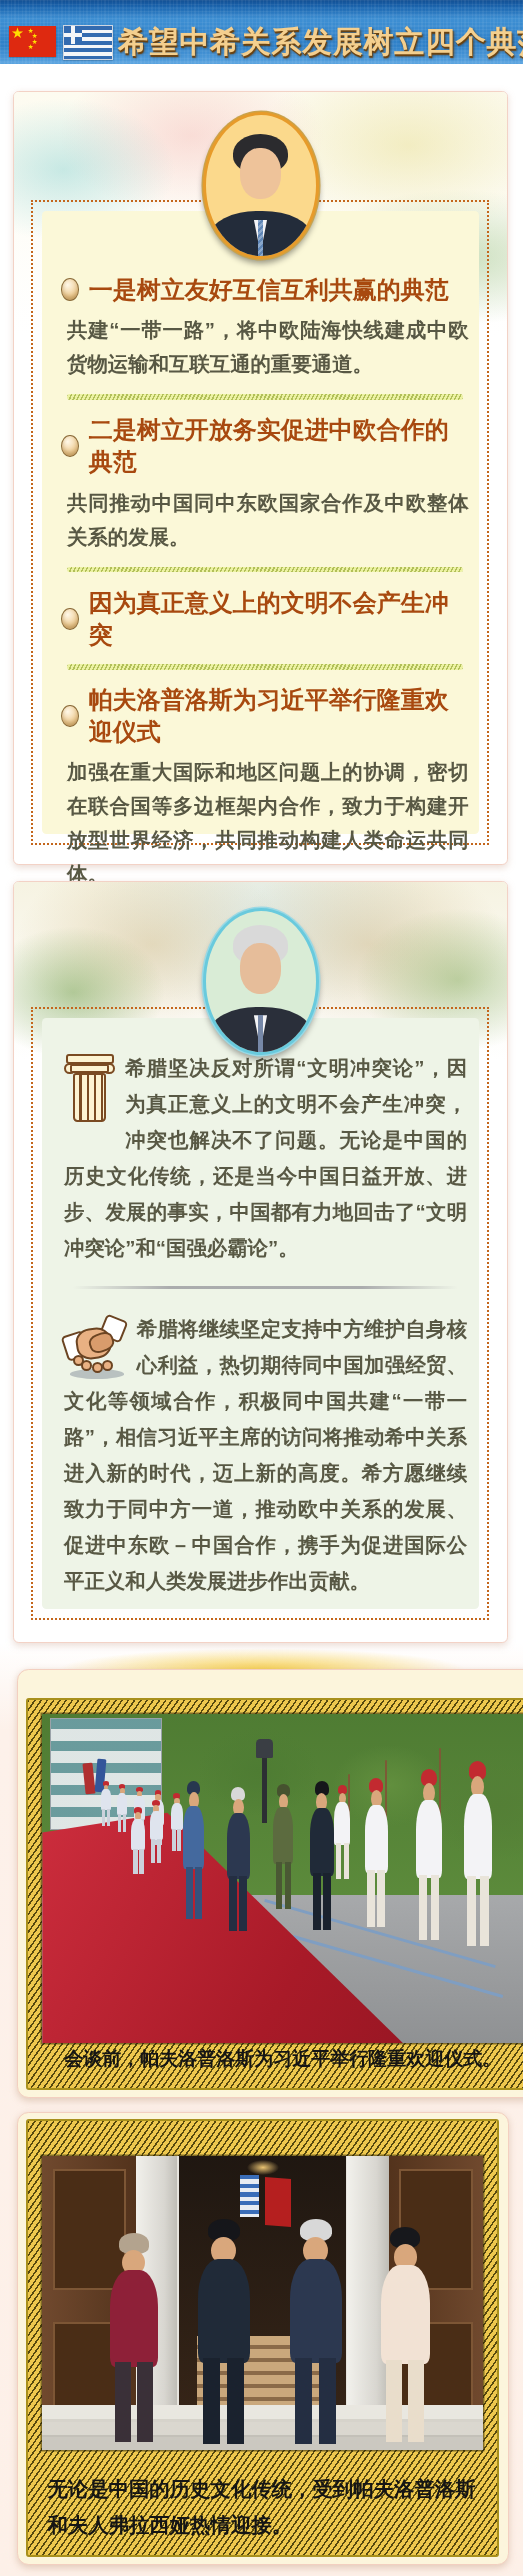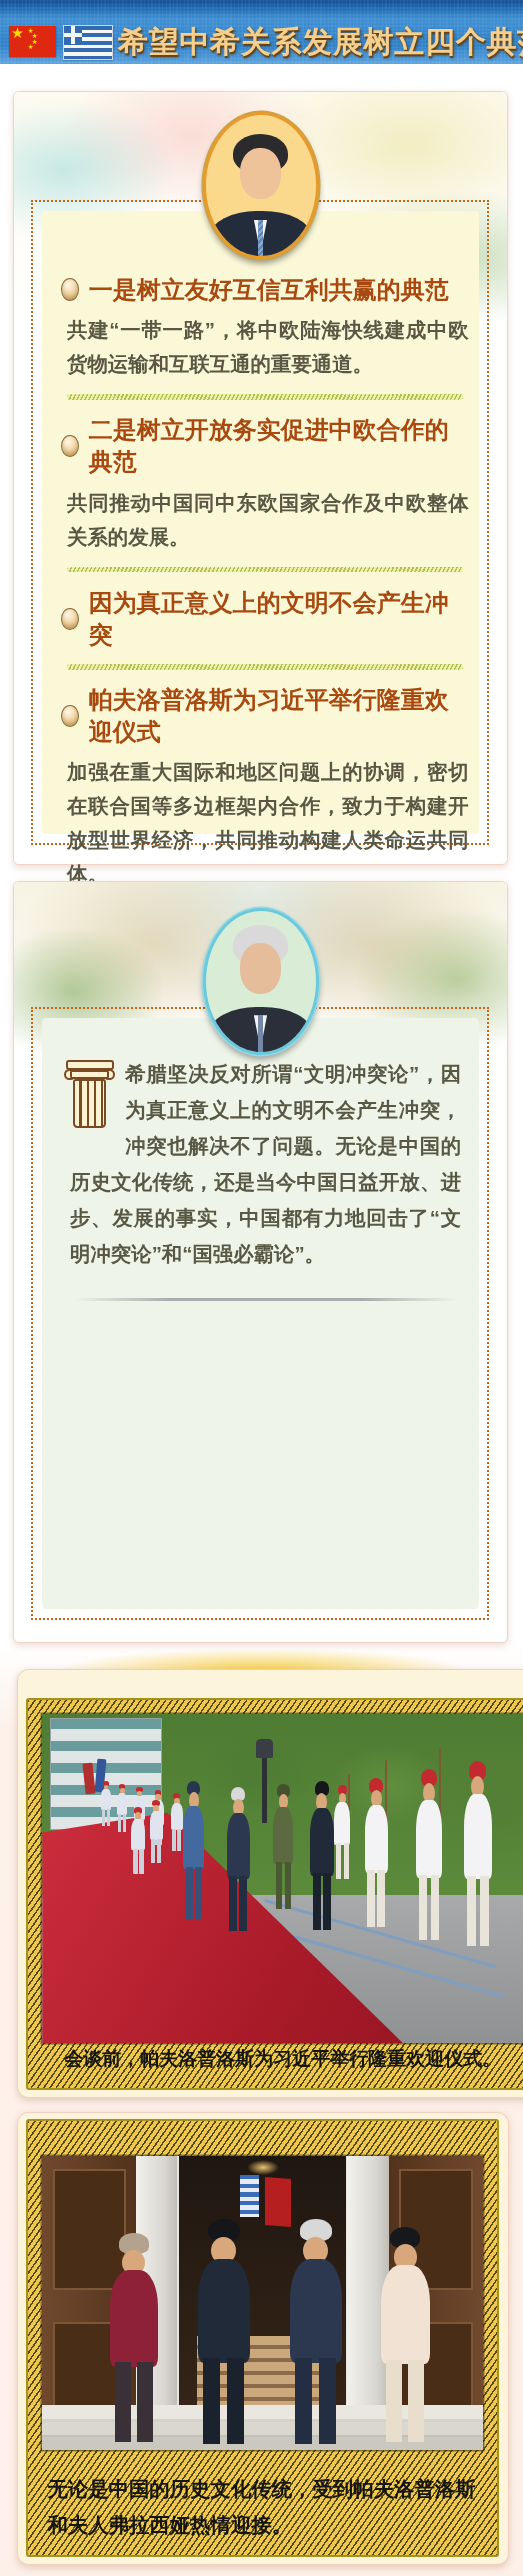--- a/index.html
+++ b/index.html
@@ -84,21 +84,21 @@
     background:radial-gradient(circle at 35% 28%,#fff8e8,#f0d09a 60%,#d8b070);
     border:1.5px solid #8a6a38;box-shadow:inset 0 -2.9px 4.4px rgba(140,100,40,.4);}
   .sec h2{margin:0;font-family:"Liberation Serif","DejaVu Serif",serif;font-weight:bold;
     font-size:24px;color:#a8490f;}
   .sec p{margin:0;font-size:20.4px;line-height:34px;font-weight:bold;color:#585844;text-align:justify;}
   .divider{height:5.8px;margin:13px 5.8px 14.5px 0;border-radius:2.9px;opacity:.85;
     background:repeating-linear-gradient(115deg,rgba(150,170,40,.85) 0 1.5px,rgba(232,240,150,.95) 1.5px 3.6px);}
 
   .para{margin:0;}
   .para::after{content:"";display:block;clear:both;}
-  .para p{margin:6px;font-size:20.4px;line-height:36px;font-weight:bold;color:#585844;text-align:justify;}
+  .para p{margin:0;font-size:20.4px;line-height:36px;font-weight:bold;color:#585844;text-align:justify;}
   .gray-div{height:2.9px;margin:20.4px 8.7px 22px;border-radius:1.5px;
     background:linear-gradient(90deg,rgba(160,160,160,0),rgba(148,148,154,.75) 25%,rgba(148,148,154,.75) 75%,rgba(160,160,160,0));}
 
   
   .icon-col{float:left;width:48px;height:68px;margin:4.4px 11.6px 2.9px 1.5px;position:relative;}
   .icon-col .colcap{position:absolute;left:0;right:0;top:0;height:10.2px;background:#fdf3d2;
     border:2.2px solid #7a4a22;border-radius:2.9px;box-sizing:border-box;}
   .icon-col .scrollL,.icon-col .scrollR{position:absolute;top:8.7px;width:11.6px;height:11.6px;background:#fdf3d2;
     border:2.2px solid #7a4a22;border-radius:50%;box-sizing:border-box;}
   .icon-col .scrollL{left:-1.5px;} .icon-col .scrollR{right:-1.5px;}
@@ -291,20 +291,34 @@
             <span class="scrollL"></span>
             <span class="scrollR"></span>
             <span class="colbar"></span>
             <span class="colshaft"></span>
           </span>
           <p>希腊坚决反对所谓“文明冲突论”，因为真正意义上的文明不会产生冲突，冲突也解决不了问题。无论是中国的历史文化传统，还是当今中国日益开放、进步、发展的事实，中国都有力地回击了“文明冲突论”和“国强必霸论”。</p>
         </div>
 
         <div class="gray-div"></div>
 
+        <div class="para">
+          <span class="icon-hand">
+            <i class="shadow"></i>
+            <i class="cuffL"></i>
+            <i class="cuffR"></i>
+            <i class="handA"></i>
+            <i class="handB"></i>
+            <i class="f1"></i>
+            <i class="f2"></i>
+            <i class="f3"></i>
+            <i class="f4"></i>
+          </span>
+          <p>希腊将继续坚定支持中方维护自身核心利益，热切期待同中国加强经贸、文化等领域合作，积极同中国共建“一带一路”，相信习近平主席的访问将推动希中关系进入新的时代，迈上新的高度。希方愿继续致力于同中方一道，推动欧中关系的发展、促进中东欧－中国合作，携手为促进国际公平正义和人类发展进步作出贡献。</p>
+        </div>
 
       </div>
     </div>
   </section>
 
   <div class="glow"></div>
 
   <section class="photo-card pc1">
     <div class="frame f1">
       <div class="photo photo1">

